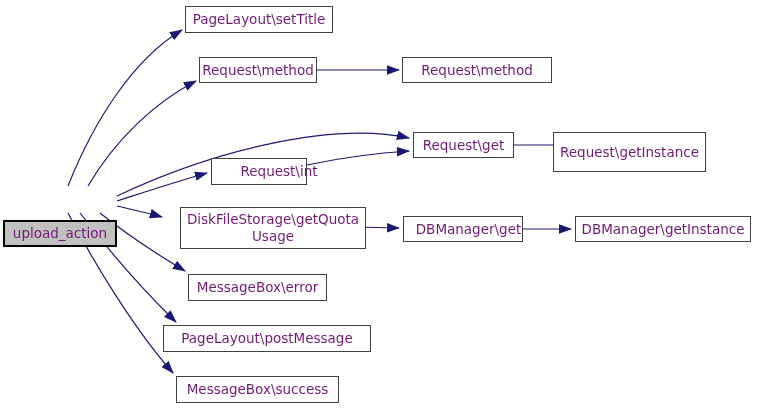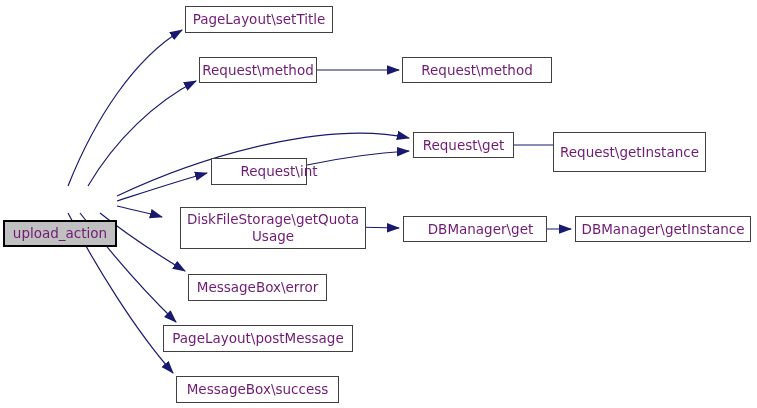--- a/index.html
+++ b/index.html
@@ -87,23 +87,23 @@
 
   <div class="node" style="left:553px; top:132px; width:153px; height:40px;">Request\getInstance</div>
 
   <div class="node" style="left:211px; top:158px; width:96px; height:27px;padding-left:40px;">Request\int</div>
 
   <div class="node" style="left:166px; top:207px; width:186px; height:42px;margin-left:14px;">
     <span>DiskFileStorage\getQuota</span>
     <span>Usage</span>
   </div>
 
-  <div class="node" style="left:403px; top:216px; width:144px; height:26px;padding-left:11px;">DBManager\get</div>
+  <div class="node" style="left:403px; top:216px; width:120px; height:26px;padding-left:11px;">DBManager\get</div>
 
   <div class="node" style="left:575px; top:216px; width:176px; height:26px;">DBManager\getInstance</div>
 
   <div class="node" style="left:188px; top:274px; width:139px; height:27px;">MessageBox\error</div>
 
-  <div class="node" style="left:163px; top:325px; width:190px; height:27px;">PageLayout\postMessage</div>
+  <div class="node" style="left:163px; top:325px; width:208px; height:27px;">PageLayout\postMessage</div>
 
   <div class="node" style="left:176px; top:376px; width:163px; height:27px;">MessageBox\success</div>
 
 </div>
 
 </body></html>

